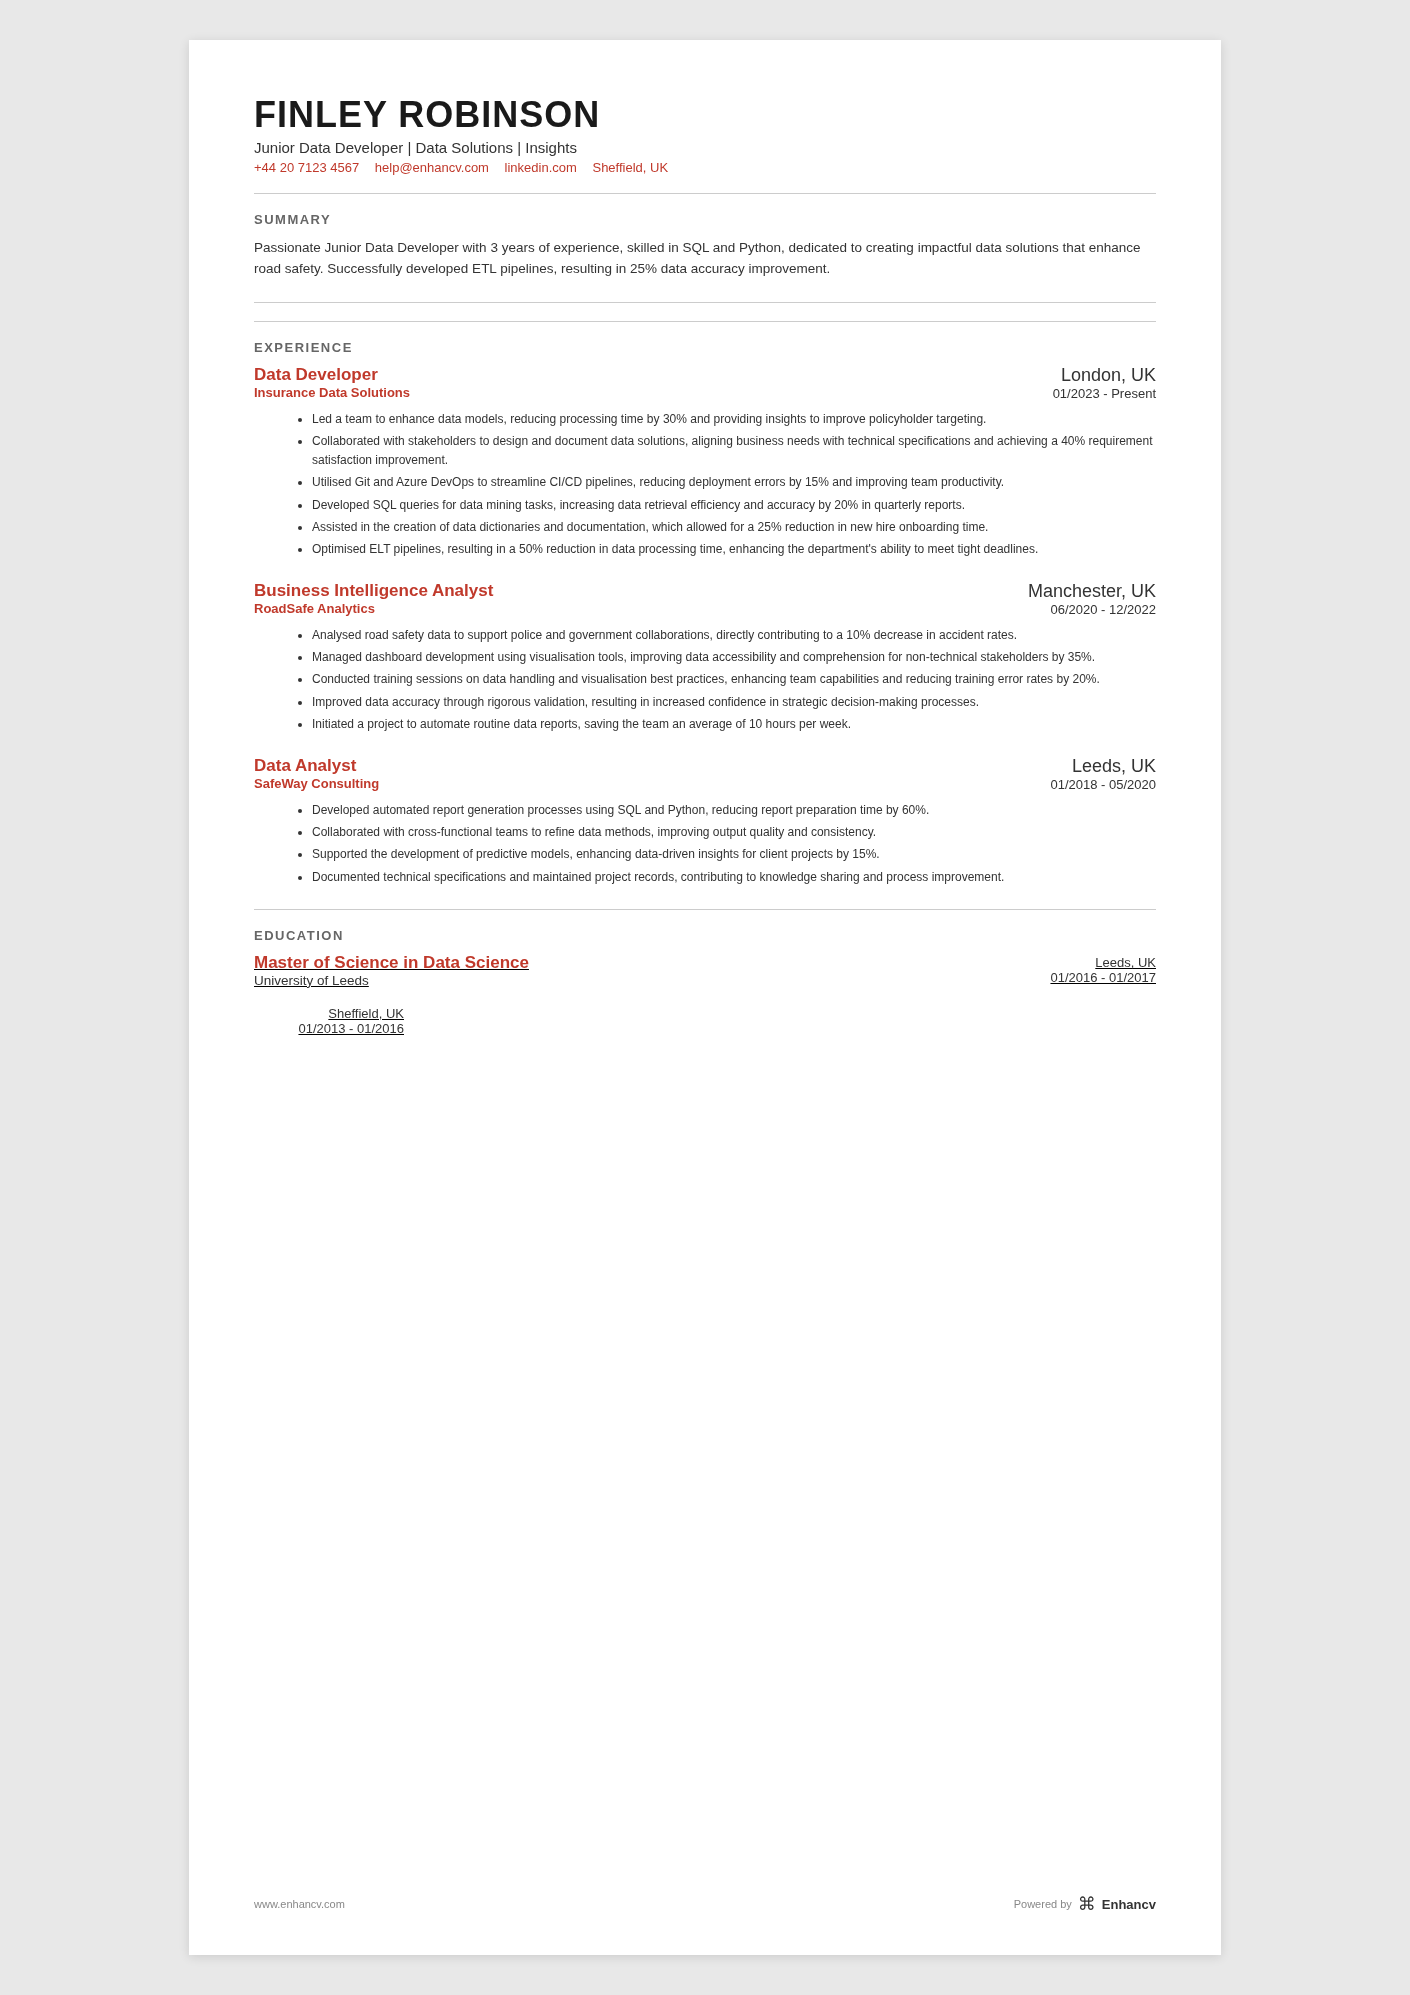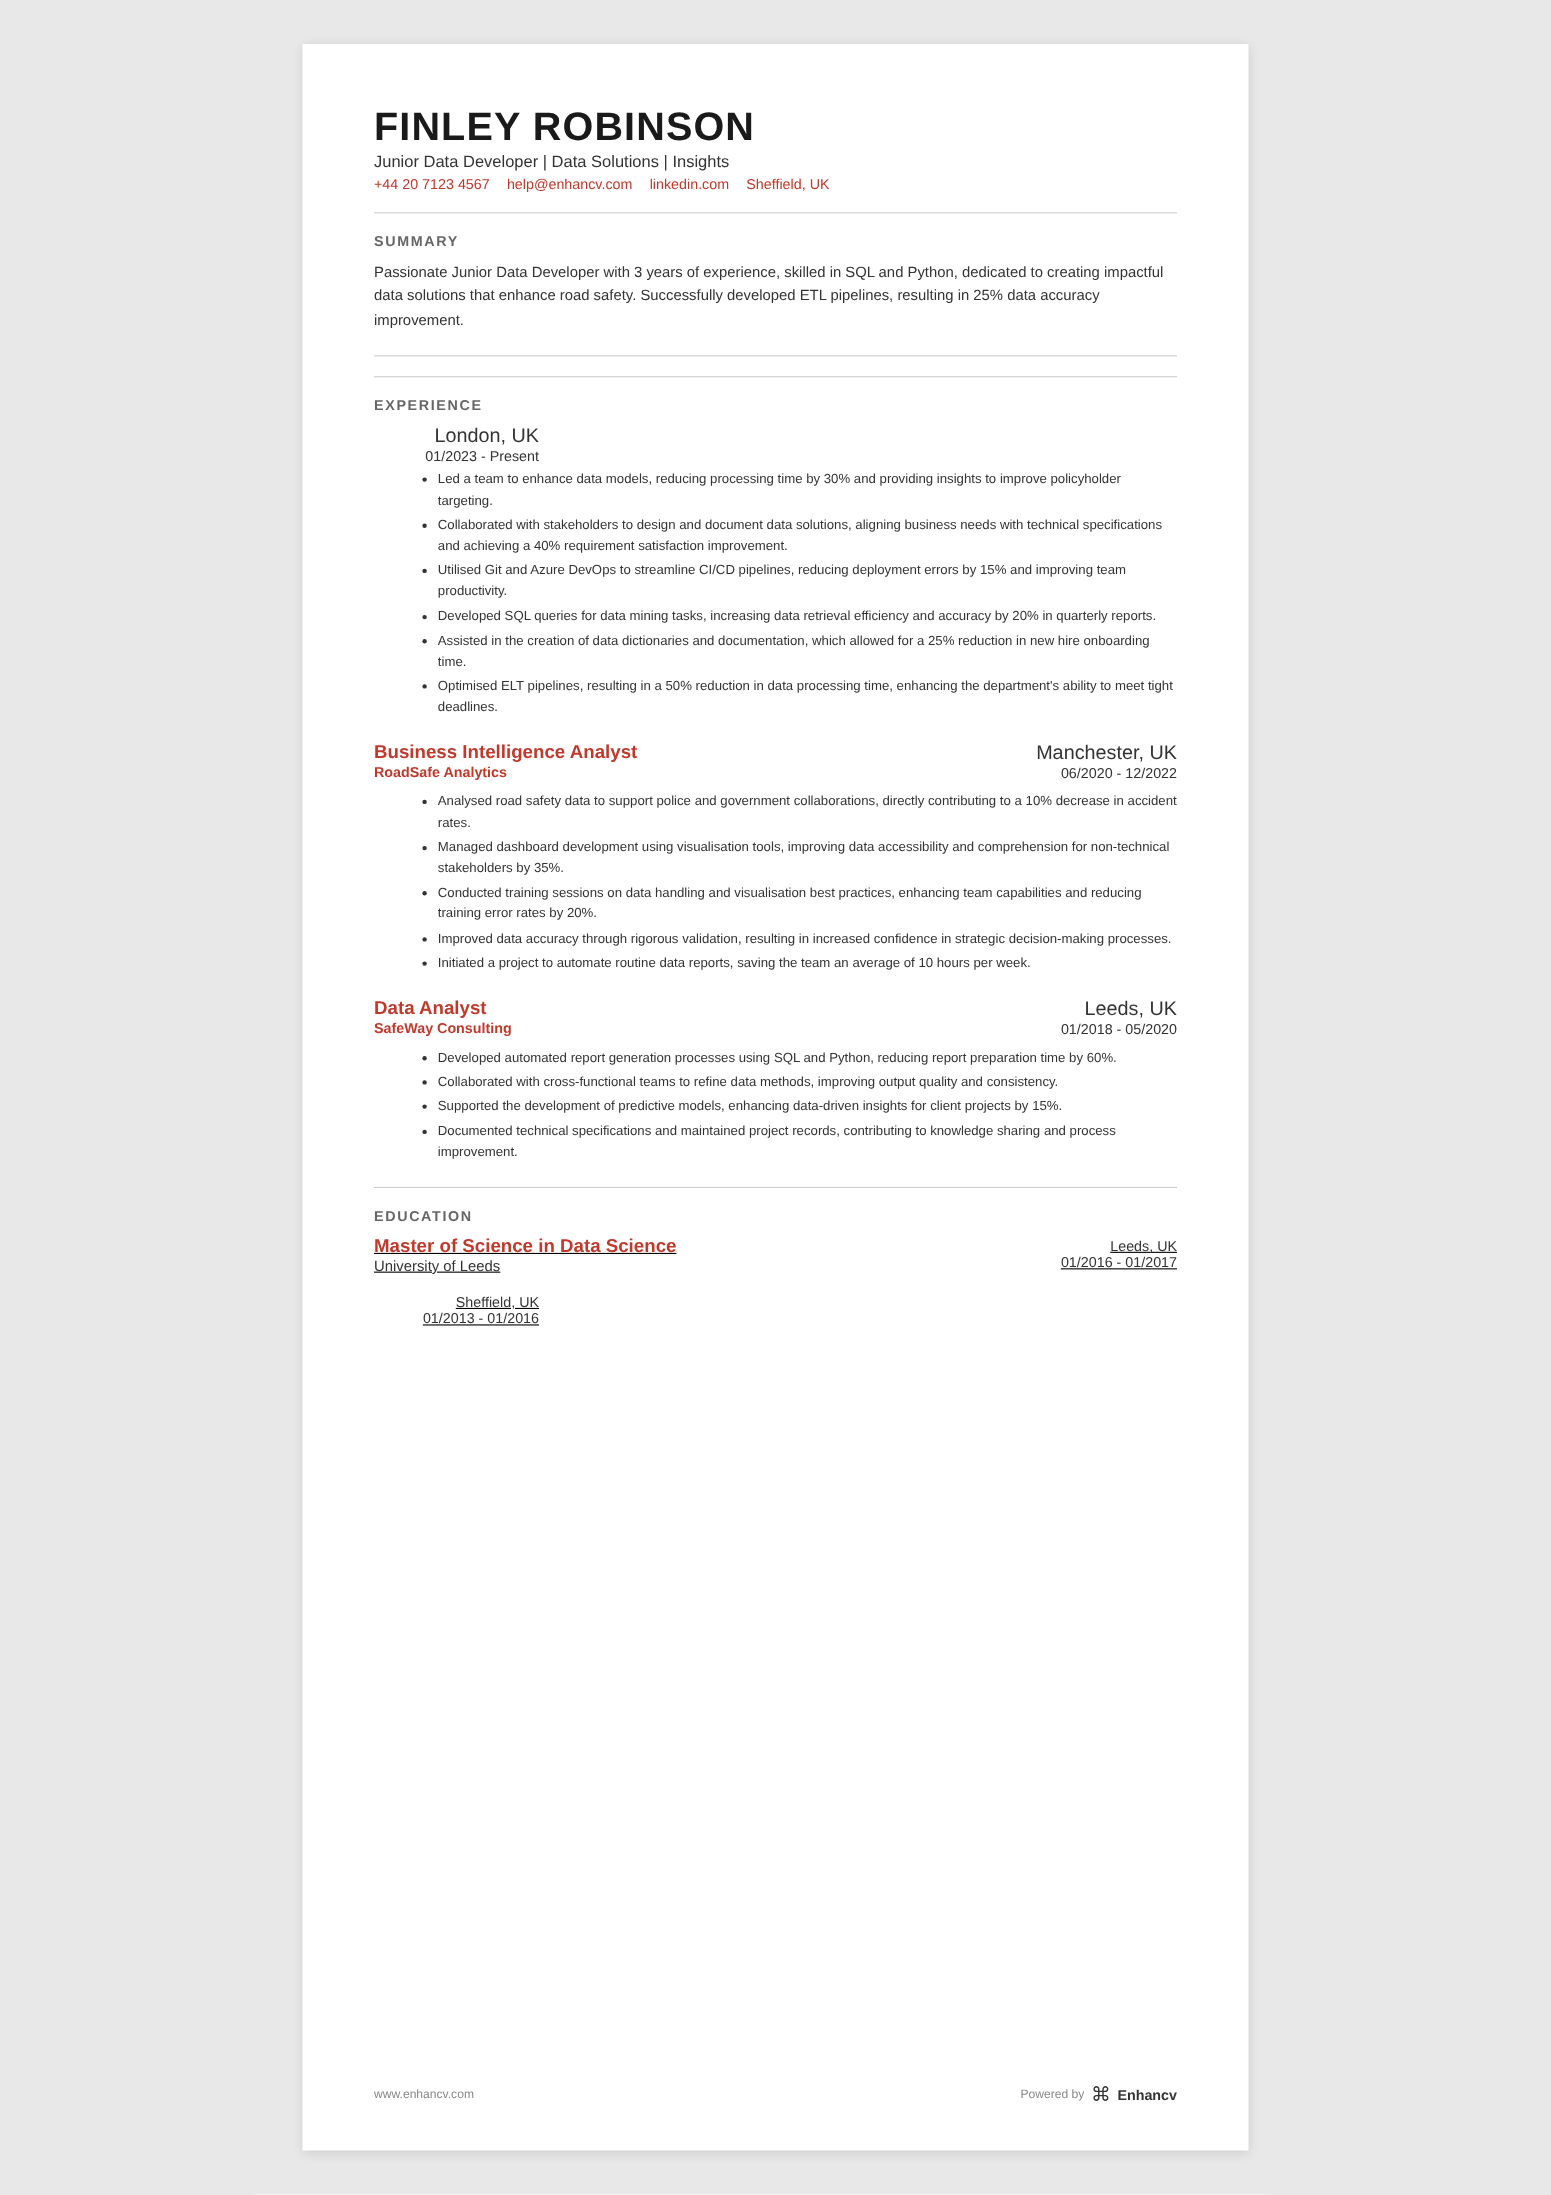--- a/index.html
+++ b/index.html
@@ -10,21 +10,21 @@
     body {
       background: #e8e8e8;
       font-family: 'Arial', sans-serif;
       display: flex;
       justify-content: center;
       padding: 40px 20px;
       min-height: 1995px;
     }
     .page {
       background: #fff;
-      width: 860px;
+      width: 1032px;
       padding: 55px 65px 60px 65px;
       position: relative;
       box-shadow: 0 2px 10px rgba(0,0,0,0.12);
     }
     .header-name {
       font-size: 36px;
       font-weight: 900;
       color: #1a1a1a;
       letter-spacing: 1px;
       line-height: 1.1;
@@ -197,20 +197,24 @@
   <hr class="divider">
 
 
   <hr class="divider">
 
   <div class="section">
     <div class="section-title">EXPERIENCE</div>
 
     <div class="experience-entry">
       <div class="exp-header">
+        <div class="exp-left">
+          <div class="exp-job-title">Data Developer</div>
+          <div class="exp-company">Insurance Data Solutions</div>
+        </div>
         <div class="exp-right">
           <div class="exp-location">London, UK</div>
           <div class="exp-date">01/2023 - Present</div>
         </div>
       </div>
       <ul class="bullet-list">
         <li>Led a team to enhance data models, reducing processing time by 30% and providing insights to improve policyholder targeting.</li>
         <li>Collaborated with stakeholders to design and document data solutions, aligning business needs with technical specifications and achieving a 40% requirement satisfaction improvement.</li>
         <li>Utilised Git and Azure DevOps to streamline CI/CD pipelines, reducing deployment errors by 15% and improving team productivity.</li>
         <li>Developed SQL queries for data mining tasks, increasing data retrieval efficiency and accuracy by 20% in quarterly reports.</li>

